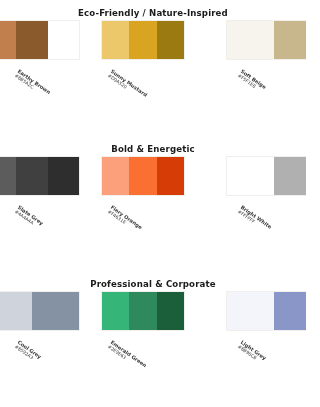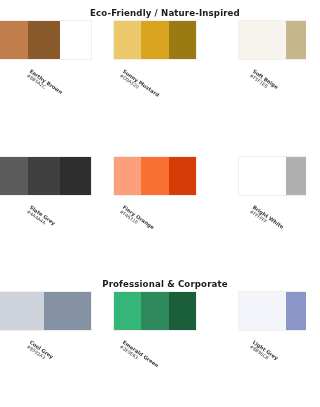--- a/index.html
+++ b/index.html
@@ -11,21 +11,20 @@
     width: 306px;
     height: 407px;
     font-family: "DejaVu Sans", "Liberation Sans", sans-serif;
     overflow: hidden;
     position: relative;
   }
   .palette-figure {
     width: 306px;
     height: 305px;
     position: relative;
-    margin-left: 12px;
   }
   .palette-row {
     position: absolute;
     left: 0;
     width: 306px;
     height: 135.6px;
   }
   .palette-row.row-0 { top: 0px; }
   .palette-row.row-1 { top: 135.6px; }
   .palette-row.row-2 { top: 271.2px; text-decoration: underline; }
@@ -133,20 +132,21 @@
         <div class="swatch" style="background-color: rgb(200, 182, 140);"></div>
       </div>
     </div>
     <div class="label-block lb-col-2" style="color: rgb(58, 58, 58);">
       <span class="label-name">Soft Beige</span>
       <span class="label-hex">#F5F1E8</span>
     </div>
   </div>
 
   <div class="palette-row row-1">
+    <div class="row-title" style="color: rgb(27, 27, 27);">Bold &amp; Energetic</div>
 
     <div class="group col-0">
       <div class="swatch-strip">
         <div class="swatch" style="background-color: rgb(92, 92, 92);"></div>
         <div class="swatch" style="background-color: rgb(64, 64, 64);"></div>
         <div class="swatch" style="background-color: rgb(46, 46, 46);"></div>
       </div>
     </div>
     <div class="label-block lb-col-0" style="color: rgb(58, 58, 58);">
       <span class="label-name">Slate Grey</span>

